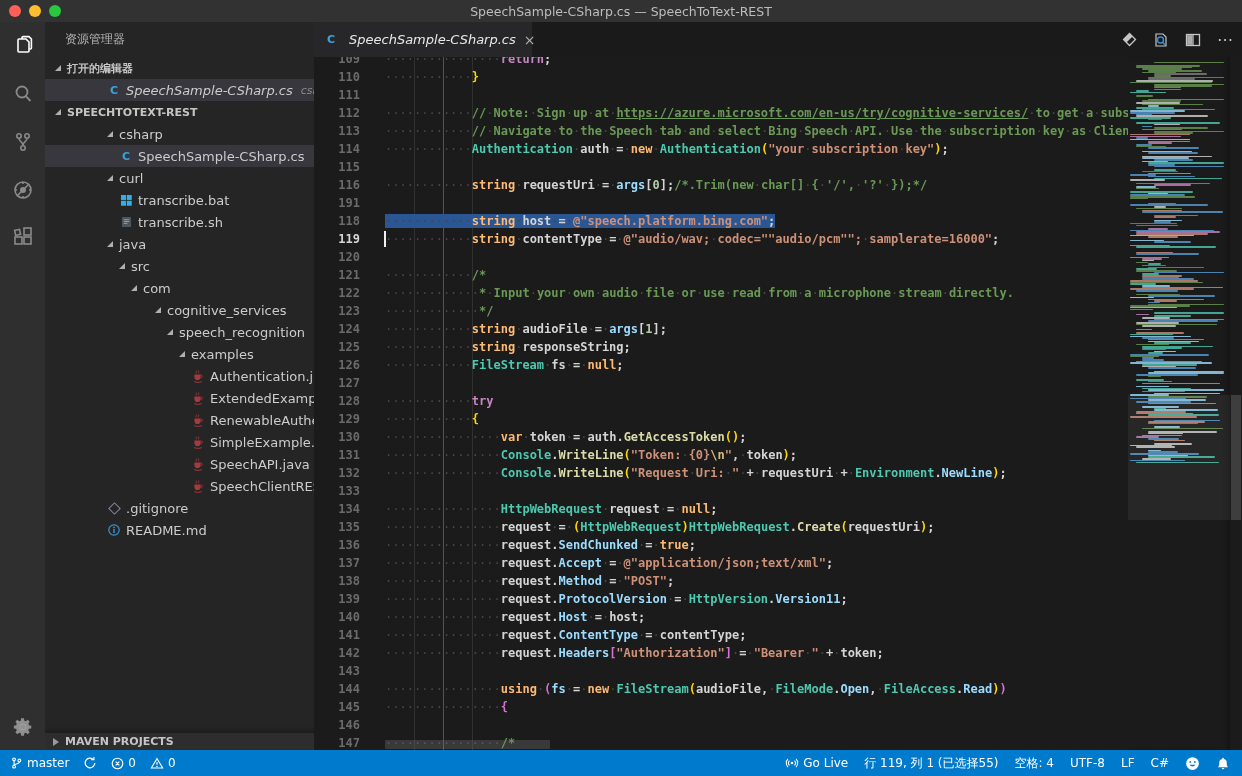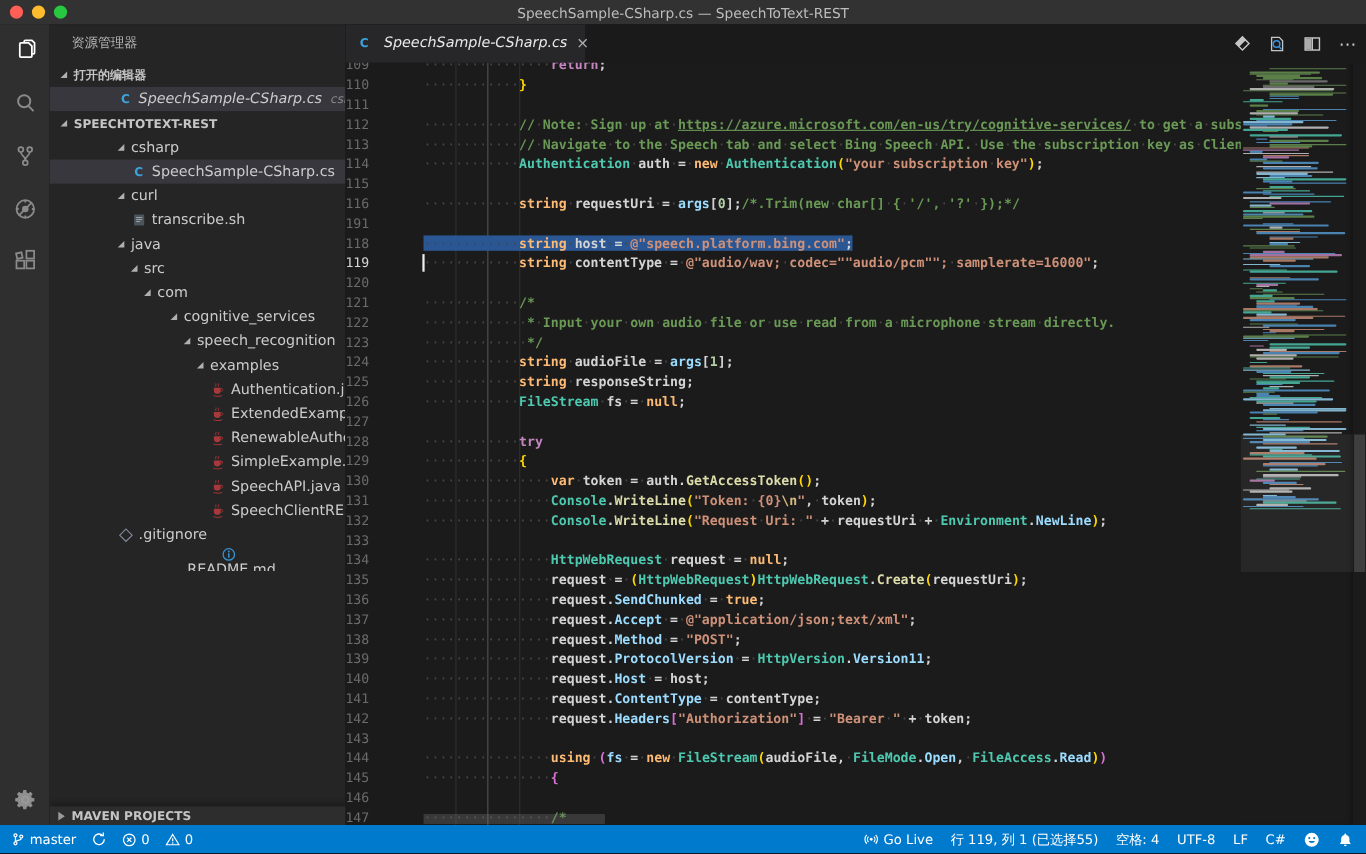--- a/index.html
+++ b/index.html
@@ -30,21 +30,21 @@
   
   .editor{position:absolute;left:314px;top:22px;width:928px;height:728px;background:#1b1b1c;overflow:hidden;}
   .tabbar{position:absolute;left:0;top:0;width:928px;height:35px;background:#1a1a1a;display:flex;}
   .tab{width:218px;height:35px;background:#27272a;display:flex;align-items:center;padding:0 10px;box-sizing:border-box;}
   .tab-label{color:#e8e8e8;font-size:13px;font-style:italic;margin:0 8px 0 6px;white-space:nowrap;}
   .tab-close{color:#b0b0b0;font-size:14px;cursor:default;}
   .tab-actions{position:absolute;right:8px;top:0;height:35px;display:flex;align-items:center;gap:16px;color:#c5c5c5;}
   .code-viewport{position:absolute;left:0;top:35px;width:928px;height:693px;overflow:hidden;}
   .code-inner{position:absolute;left:0;top:-7px;width:928px;}
   .line{height:18px;display:flex;white-space:pre;font-family:"DejaVu Sans Mono","Liberation Mono",monospace;font-size:12px;line-height:18px;font-weight:bold;position:relative;}
-  .ln{width:46px;color:#6b6b6b;flex:none;font-weight:normal;}
+  .ln{width:46px;text-align:right;color:#6b6b6b;flex:none;font-weight:bold;}
   .ln.cur{color:#d7d7d7;}
   .ltext{padding-left:25px;position:relative;}
   .seltext{background:#2a5694;}
   .dot{color:#474747;font-style:normal;font-weight:normal;}
   .cursorbar{position:absolute;left:24px;top:1px;width:2px;height:16px;background:#efefef;}
   .guide{position:absolute;top:0;width:1px;height:693px;background:#303030;}
   .guide.bright{background:#4d545b;}
   .tk-k{color:#fdba74}.tk-c{color:#C586C0}.tk-y{color:#4EC9B0}.tk-m{color:#DCDCAA}
   .tk-s{color:#CE9178}.tk-e{color:#D7BA7D}.tk-o{color:#6A9955}.tk-l{color:#6A9955;text-decoration:underline}
   .tk-v{color:#9CDCFE}.tk-u{color:#B5CEA8}.tk-d{color:#D4D4D4}.tk-b{color:#FFD700}.tk-p{color:#DA70D6}
@@ -146,20 +146,31 @@
             <span style="color:#3aa3dc;font-weight:bold">C</span>
           </span>
           <span>SpeechSample-CSharp.cs</span>
         </div>
         <div class="sb-row" style="padding-left: 62px;">
           <span class="tw"></span>
           <span>curl</span>
         </div>
         <div class="sb-row" style="padding-left: 74px;">
           <span class="ficon">
+            <svg width="11" height="11" viewBox="0 0 12 12">
+              <rect x="0" y="0" width="5.4" height="5.4" fill="#31b0e6"></rect>
+              <rect x="6.3" y="0" width="5.4" height="5.4" fill="#31b0e6"></rect>
+              <rect x="0" y="6.3" width="5.4" height="5.4" fill="#31b0e6"></rect>
+              <rect x="6.3" y="6.3" width="5.4" height="5.4" fill="#31b0e6"></rect>
+            </svg>
+          </span>
+          <span>transcribe.bat</span>
+        </div>
+        <div class="sb-row" style="padding-left: 74px;">
+          <span class="ficon">
             <svg width="11" height="12" viewBox="0 0 12 12">
               <rect x="1" y="0.5" width="10" height="11" rx="1" fill="#4d555c"></rect>
               <path d="M3 3.5h6M3 5.5h6M3 7.5h4" stroke="#9aa2a8" stroke-width="1"></path>
             </svg>
           </span>
           <span>transcribe.sh</span>
         </div>
         <div class="sb-row" style="padding-left: 62px;">
           <span class="tw"></span>
           <span>java</span>
@@ -249,21 +260,21 @@
             </svg>
           </span>
           <span>SpeechClientREST.java</span>
         </div>
         <div class="sb-row" style="padding-left: 62px;">
           <span class="ficon">
             <span style="display:inline-block;width:7px;height:7px;border:1.5px solid #828a9c;transform:rotate(45deg)"></span>
           </span>
           <span>.gitignore</span>
         </div>
-        <div class="sb-row" style="padding-left: 62px; flex-direction: column;">
+        <div class="sb-row" style="padding-left: 62px;">
           <span class="ficon">
             <svg width="12" height="12" viewBox="0 0 12 12">
               <circle cx="6" cy="6" r="5.2" fill="none" stroke="#3794d1" stroke-width="1.2"></circle>
               <circle cx="6" cy="3.4" r=".9" fill="#3794d1"></circle>
               <rect x="5.3" y="5" width="1.4" height="4" fill="#3794d1"></rect>
             </svg>
           </span>
           <span>README.md</span>
         </div>
       </div>

